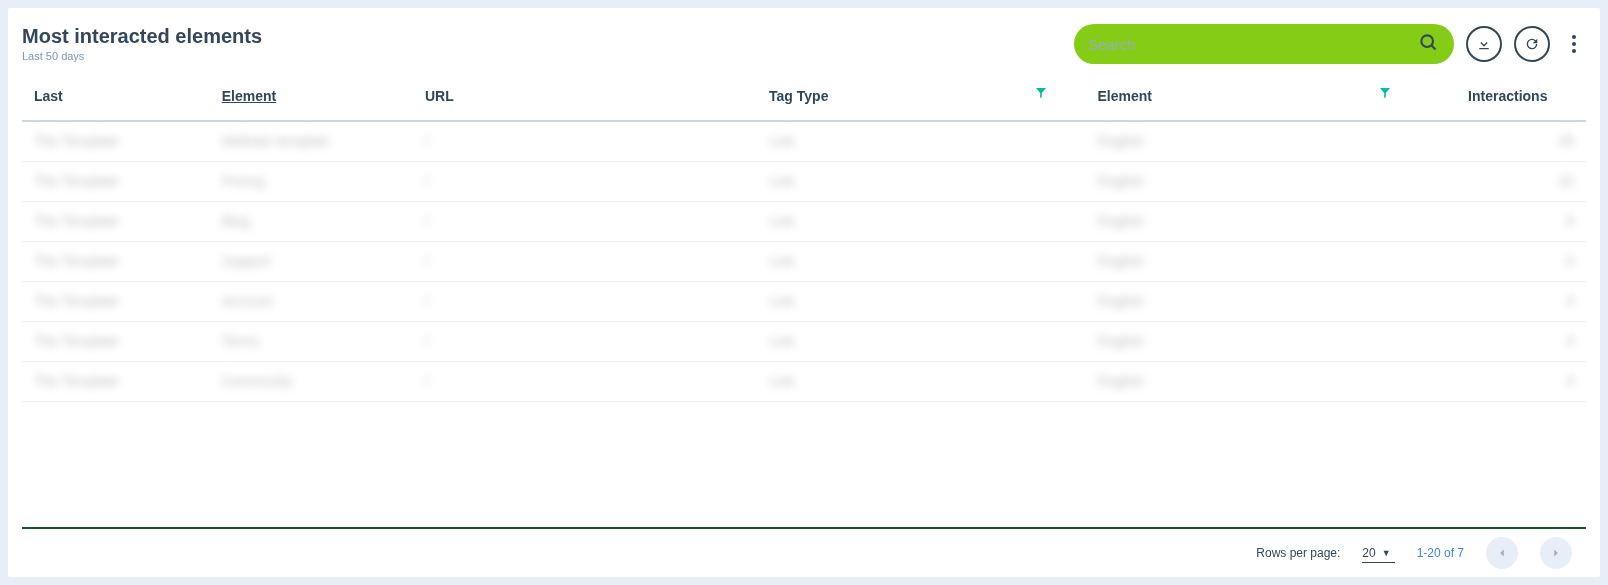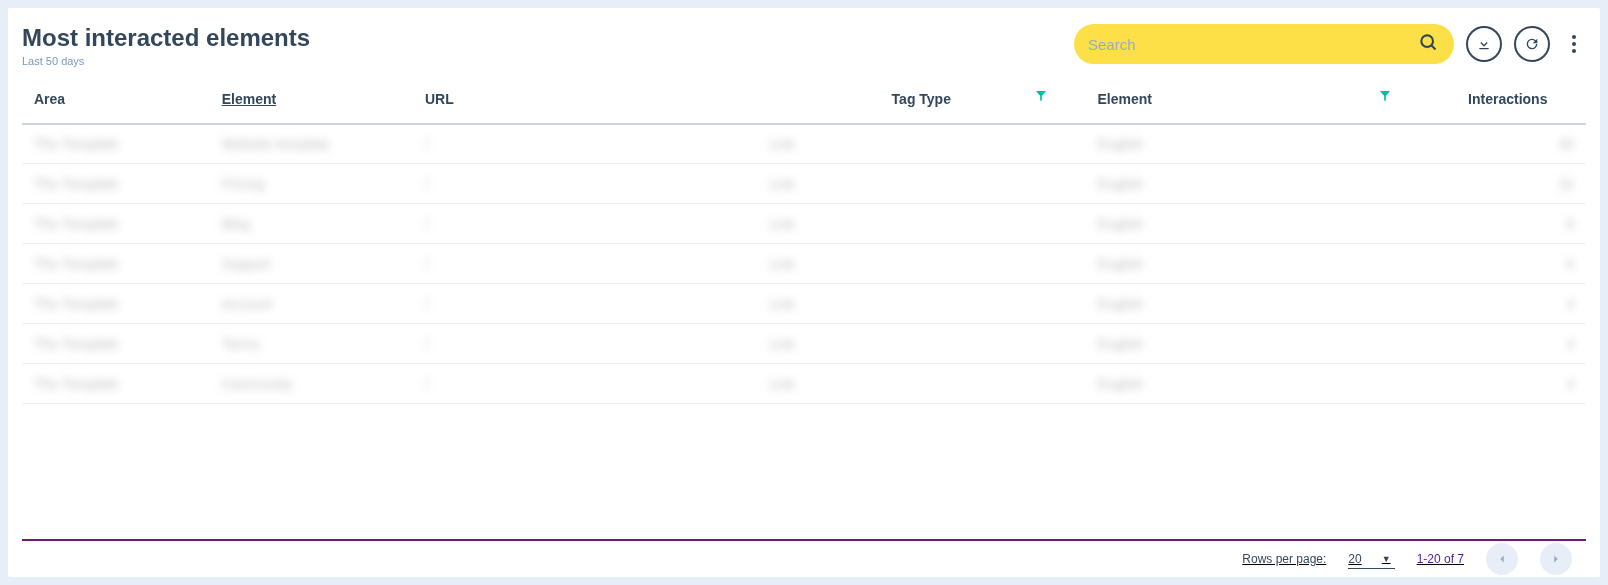--- a/index.html
+++ b/index.html
@@ -24,38 +24,38 @@
       display: flex;
       align-items: flex-start;
       justify-content: space-between;
       padding: 16px 14px 8px 14px;
     }
     .title-block {
       display: flex;
       flex-direction: column;
     }
     .title {
-      font-size: 24px;
+      font-size: 20px;
       font-weight: 600;
       color: #33475b;
       line-height: 1.2;
     }
     .subtitle {
       font-size: 11px;
       color: #7c98b6;
       margin-top: 2px;
     }
     .header-actions {
       display: flex;
       align-items: center;
       gap: 12px;
     }
     .search-wrap {
       position: relative;
-      background: #fde047;
+      background: #84cc16;
       border-radius: 20px;
       height: 40px;
       width: 380px;
       display: flex;
       align-items: center;
       padding: 0 14px;
     }
     .search-input {
       border: none;
       background: transparent;
@@ -116,21 +116,21 @@
       padding: 16px 12px;
       font-size: 14px;
       font-weight: 600;
       color: #33475b;
       border-bottom: 2px solid #cbd6e2;
       position: relative;
     }
     th.col-area { width: 12%; }
     th.col-element { width: 13%; text-decoration: underline; }
     th.col-url { width: 22%; }
-    th.col-tag { width: 21%; text-align: center; }
+    th.col-tag { width: 21%; }
     th.col-lang { width: 22%; }
     th.col-inter { width: 10%; text-align: center; }
     .filter-icon {
       color: #00bda5;
       font-size: 10px;
       position: absolute;
       right: 40px;
     }
     td {
       padding: 10px 12px;
@@ -138,54 +138,53 @@
       height: 40px;
     }
     .blur-cell {
       filter: blur(4px);
       color: #c0c0c0;
       font-size: 14px;
       font-weight: 500;
     }
     td.right .blur-cell { text-align: right; display: block; }
     .footer {
-      border-top: 2px solid #701a75;
-      padding: 2px 14px;
+      border-top: 2px solid #14532d;
+      padding: 8px 14px;
       display: flex;
       justify-content: flex-end;
       align-items: center;
       gap: 22px;
       margin-top: auto;
-      text-decoration: underline;
     }
     .rows-label {
       font-size: 12px;
       color: #33475b;
     }
     .rows-select {
       display: flex;
       align-items: center;
-      gap: 20px;
+      gap: 6px;
       border-bottom: 1px solid #33475b;
       padding: 2px 4px 2px 0;
       cursor: pointer;
       text-align: right;
     }
     .rows-select .val {
       font-size: 12px;
       color: #33475b;
       font-weight: 500;
     }
     .rows-select .caret {
       font-size: 9px;
       color: #33475b;
     }
     .page-info {
       font-size: 12px;
-      color: #4c1d95;
+      color: #3b82f6;
     }
     .nav-btn {
       width: 32px;
       height: 32px;
       border-radius: 50%;
       background: #e8eef7;
       display: flex;
       align-items: center;
       justify-content: center;
       cursor: pointer;
@@ -235,21 +234,21 @@
             <circle cx="2" cy="16" r="2"></circle>
         </svg>
       </div>
     </div>
   </div>
 
   <div class="table-wrap">
     <table>
       <thead>
         <tr>
-          <th class="col-area"><span>Area</span></th>
+          <th class="col-area"><span>Last</span></th>
           <th class="col-element"><span>Element</span></th>
           <th class="col-url"><span>URL</span></th>
           <th class="col-tag">
             <span>Tag Type</span>
             <span class="filter-icon">
               <svg width="10" height="10" viewBox="0 0 12 12" fill="currentColor">
                   <path d="M0 0h12L7 6v5l-2 1V6z"></path>
                 </svg>
             </span>
           </th>

